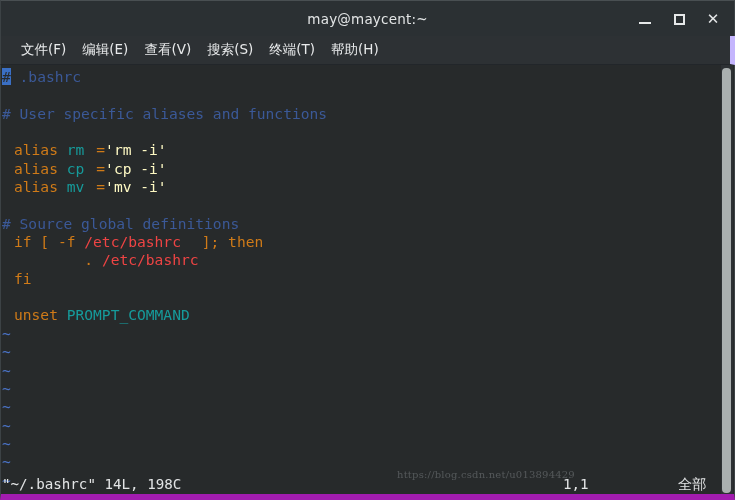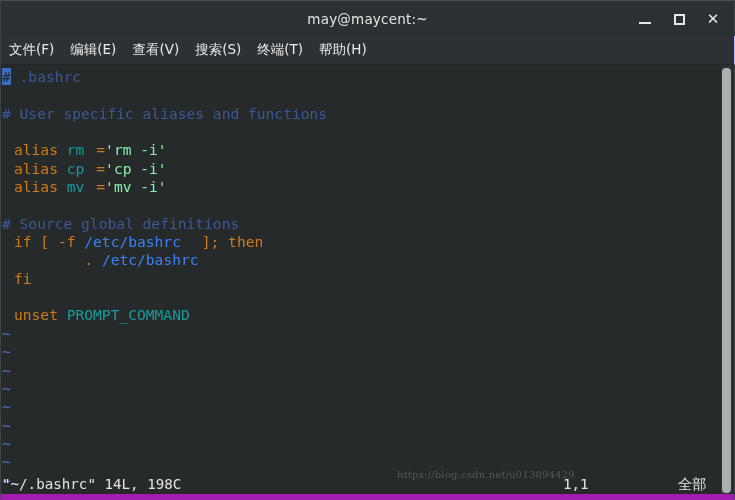--- a/index.html
+++ b/index.html
@@ -52,23 +52,23 @@
   .glyph-close {
     font-family:"DejaVu Sans", sans-serif;
     font-size:15px; font-weight:bold; line-height:1;
   }
 
   
   #menubar {
     height:29px; flex:0 0 29px;
     background:#2d3134;
     border-left:1px solid #3c4245;
-    border-right:1px solid #c4b5fd;
+    border-right:5px solid #c4b5fd;
     display:flex; align-items:center;
-    padding-left:0;
+    padding-left:12px;
     border-bottom:1px solid #22262a;
   }
   .menu-item {
     color:#e8eaeb;
     font-family:"DejaVu Sans", sans-serif;
     font-size:13.5px;
     padding:3px 8px;
     white-space:nowrap;
     user-select:none;
   }
@@ -94,22 +94,22 @@
     line-height:18.35px;
     font-family:"DejaVu Sans Mono", monospace;
     font-size:14.6px;
     white-space:pre;
     color:#d7d9da;
     letter-spacing:0px;
   }
   .c-comment { color:#3b5998; }
   .c-keyword { color:#d07b18;margin-left:12px; }
   .c-ident   { color:#169b9b; }
-  .c-string  { color:#86efac; }
-  .c-plain   { color:#3b82f6; }
+  .c-string  { color:#fef9c3; }
+  .c-plain   { color:#ef4444; }
   .c-tilde   { color:#4a72c4; }
   .cursor {
     background:#3a6fc4;
     color:#272a2b;
   }
 
   
   #statusline {
     position:absolute;
     left:0; right:13px; bottom:0;

